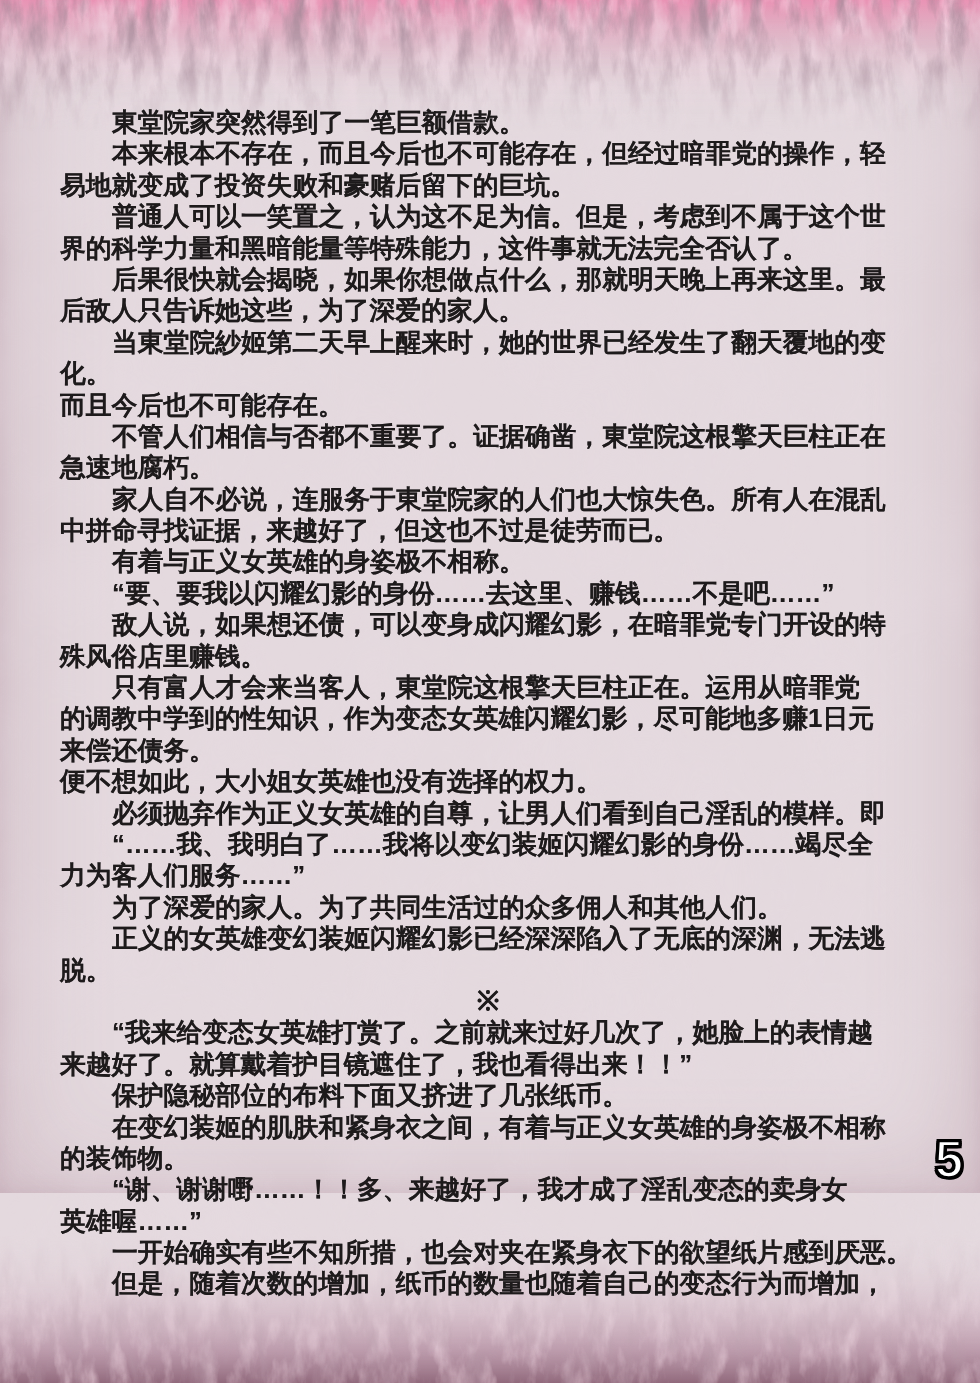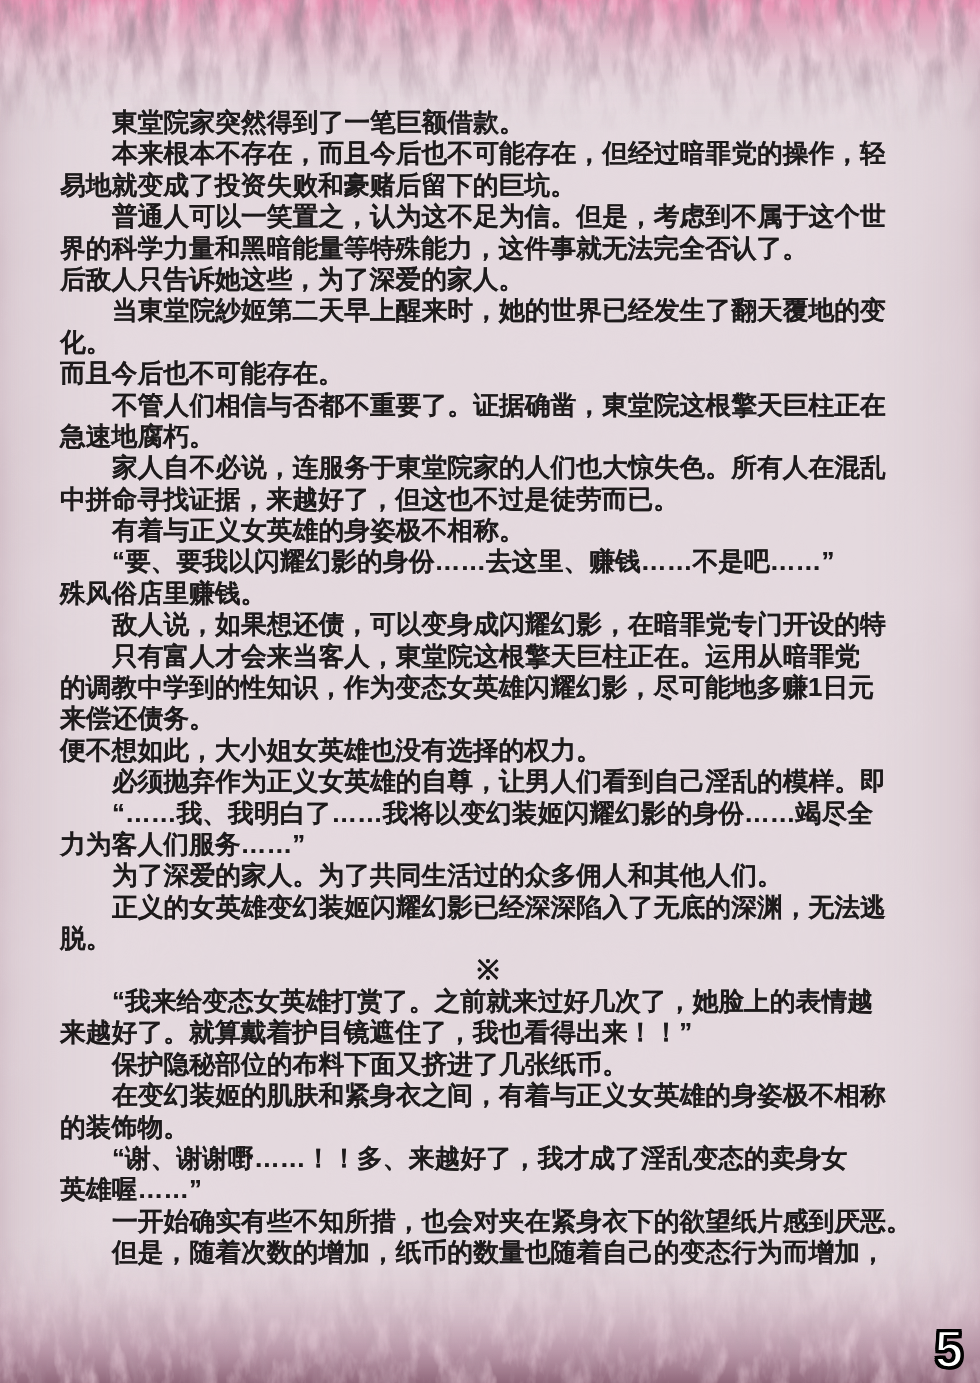--- a/index.html
+++ b/index.html
@@ -2,21 +2,21 @@
 <html><head>
 <meta charset="utf-8">
 <style>
   html,body{margin:0;padding:0;}
   body{
     width:980px;height:1383px;overflow:hidden;position:relative;
     background:#e4d9de;
     font-family:"Liberation Sans",sans-serif;
   }
   .page{
-    position:absolute;inset:0;width:980px;height:1383px;
+    position:absolute;inset:0;width:980px;height:1193px;
     box-shadow:inset 0 0 110px rgba(152,106,127,.30), inset 0 0 20px rgba(152,106,127,.18);
   }
   .texture{position:absolute;left:0;top:0;z-index:0;display:block;}
   .story{
     position:absolute;left:60px;top:107px;width:856px;z-index:2;
     color:#1d1a1b;font-size:25.8px;font-weight:600;
     font-family:"Liberation Sans",sans-serif;
     text-shadow:0 0 .5px rgba(0,0,0,.6);
   }
   .line{height:31.4px;line-height:31.4px;white-space:pre;letter-spacing:0;}
@@ -109,32 +109,33 @@
       <rect x="0" y="1235" width="980" height="148" filter="url(#fDarkBot)" opacity="0.6"></rect>
     </g>
   </svg>
 
   <div class="story">
       <div class="line indent">東堂院家突然得到了一笔巨额借款。</div>
       <div class="line indent">本来根本不存在，而且今后也不可能存在，但经过暗罪党的操作，轻</div>
       <div class="line flush">易地就变成了投资失败和豪赌后留下的巨坑。</div>
       <div class="line indent">普通人可以一笑置之，认为这不足为信。但是，考虑到不属于这个世</div>
       <div class="line flush">界的科学力量和黑暗能量等特殊能力，这件事就无法完全否认了。</div>
+      <div class="line indent">后果很快就会揭晓，如果你想做点什么，那就明天晚上再来这里。最</div>
       <div class="line flush">后敌人只告诉她这些，为了深爱的家人。</div>
       <div class="line indent">当東堂院紗姬第二天早上醒来时，她的世界已经发生了翻天覆地的变</div>
       <div class="line flush">化。</div>
       <div class="line flush">而且今后也不可能存在。</div>
       <div class="line indent">不管人们相信与否都不重要了。证据确凿，東堂院这根擎天巨柱正在</div>
       <div class="line flush">急速地腐朽。</div>
       <div class="line indent">家人自不必说，连服务于東堂院家的人们也大惊失色。所有人在混乱</div>
       <div class="line flush">中拼命寻找证据，来越好了，但这也不过是徒劳而已。</div>
       <div class="line indent">有着与正义女英雄的身姿极不相称。</div>
       <div class="line indent">“要、要我以闪耀幻影的身份……去这里、赚钱……不是吧……”</div>
+      <div class="line indent">敌人说，如果想还债，可以变身成闪耀幻影，在暗罪党专门开设的特</div>
       <div class="line flush">殊风俗店里赚钱。</div>
-      <div class="line indent">敌人说，如果想还债，可以变身成闪耀幻影，在暗罪党专门开设的特</div>
       <div class="line indent">只有富人才会来当客人，東堂院这根擎天巨柱正在。运用从暗罪党</div>
       <div class="line flush">的调教中学到的性知识，作为变态女英雄闪耀幻影，尽可能地多赚1日元</div>
       <div class="line flush">来偿还债务。</div>
       <div class="line flush">便不想如此，大小姐女英雄也没有选择的权力。</div>
       <div class="line indent">必须抛弃作为正义女英雄的自尊，让男人们看到自己淫乱的模样。即</div>
       <div class="line indent">“……我、我明白了……我将以变幻装姬闪耀幻影的身份……竭尽全</div>
       <div class="line flush">力为客人们服务……”</div>
       <div class="line indent">为了深爱的家人。为了共同生活过的众多佣人和其他人们。</div>
       <div class="line indent">正义的女英雄变幻装姬闪耀幻影已经深深陷入了无底的深渊，无法逃</div>
       <div class="line flush">脱。</div>

